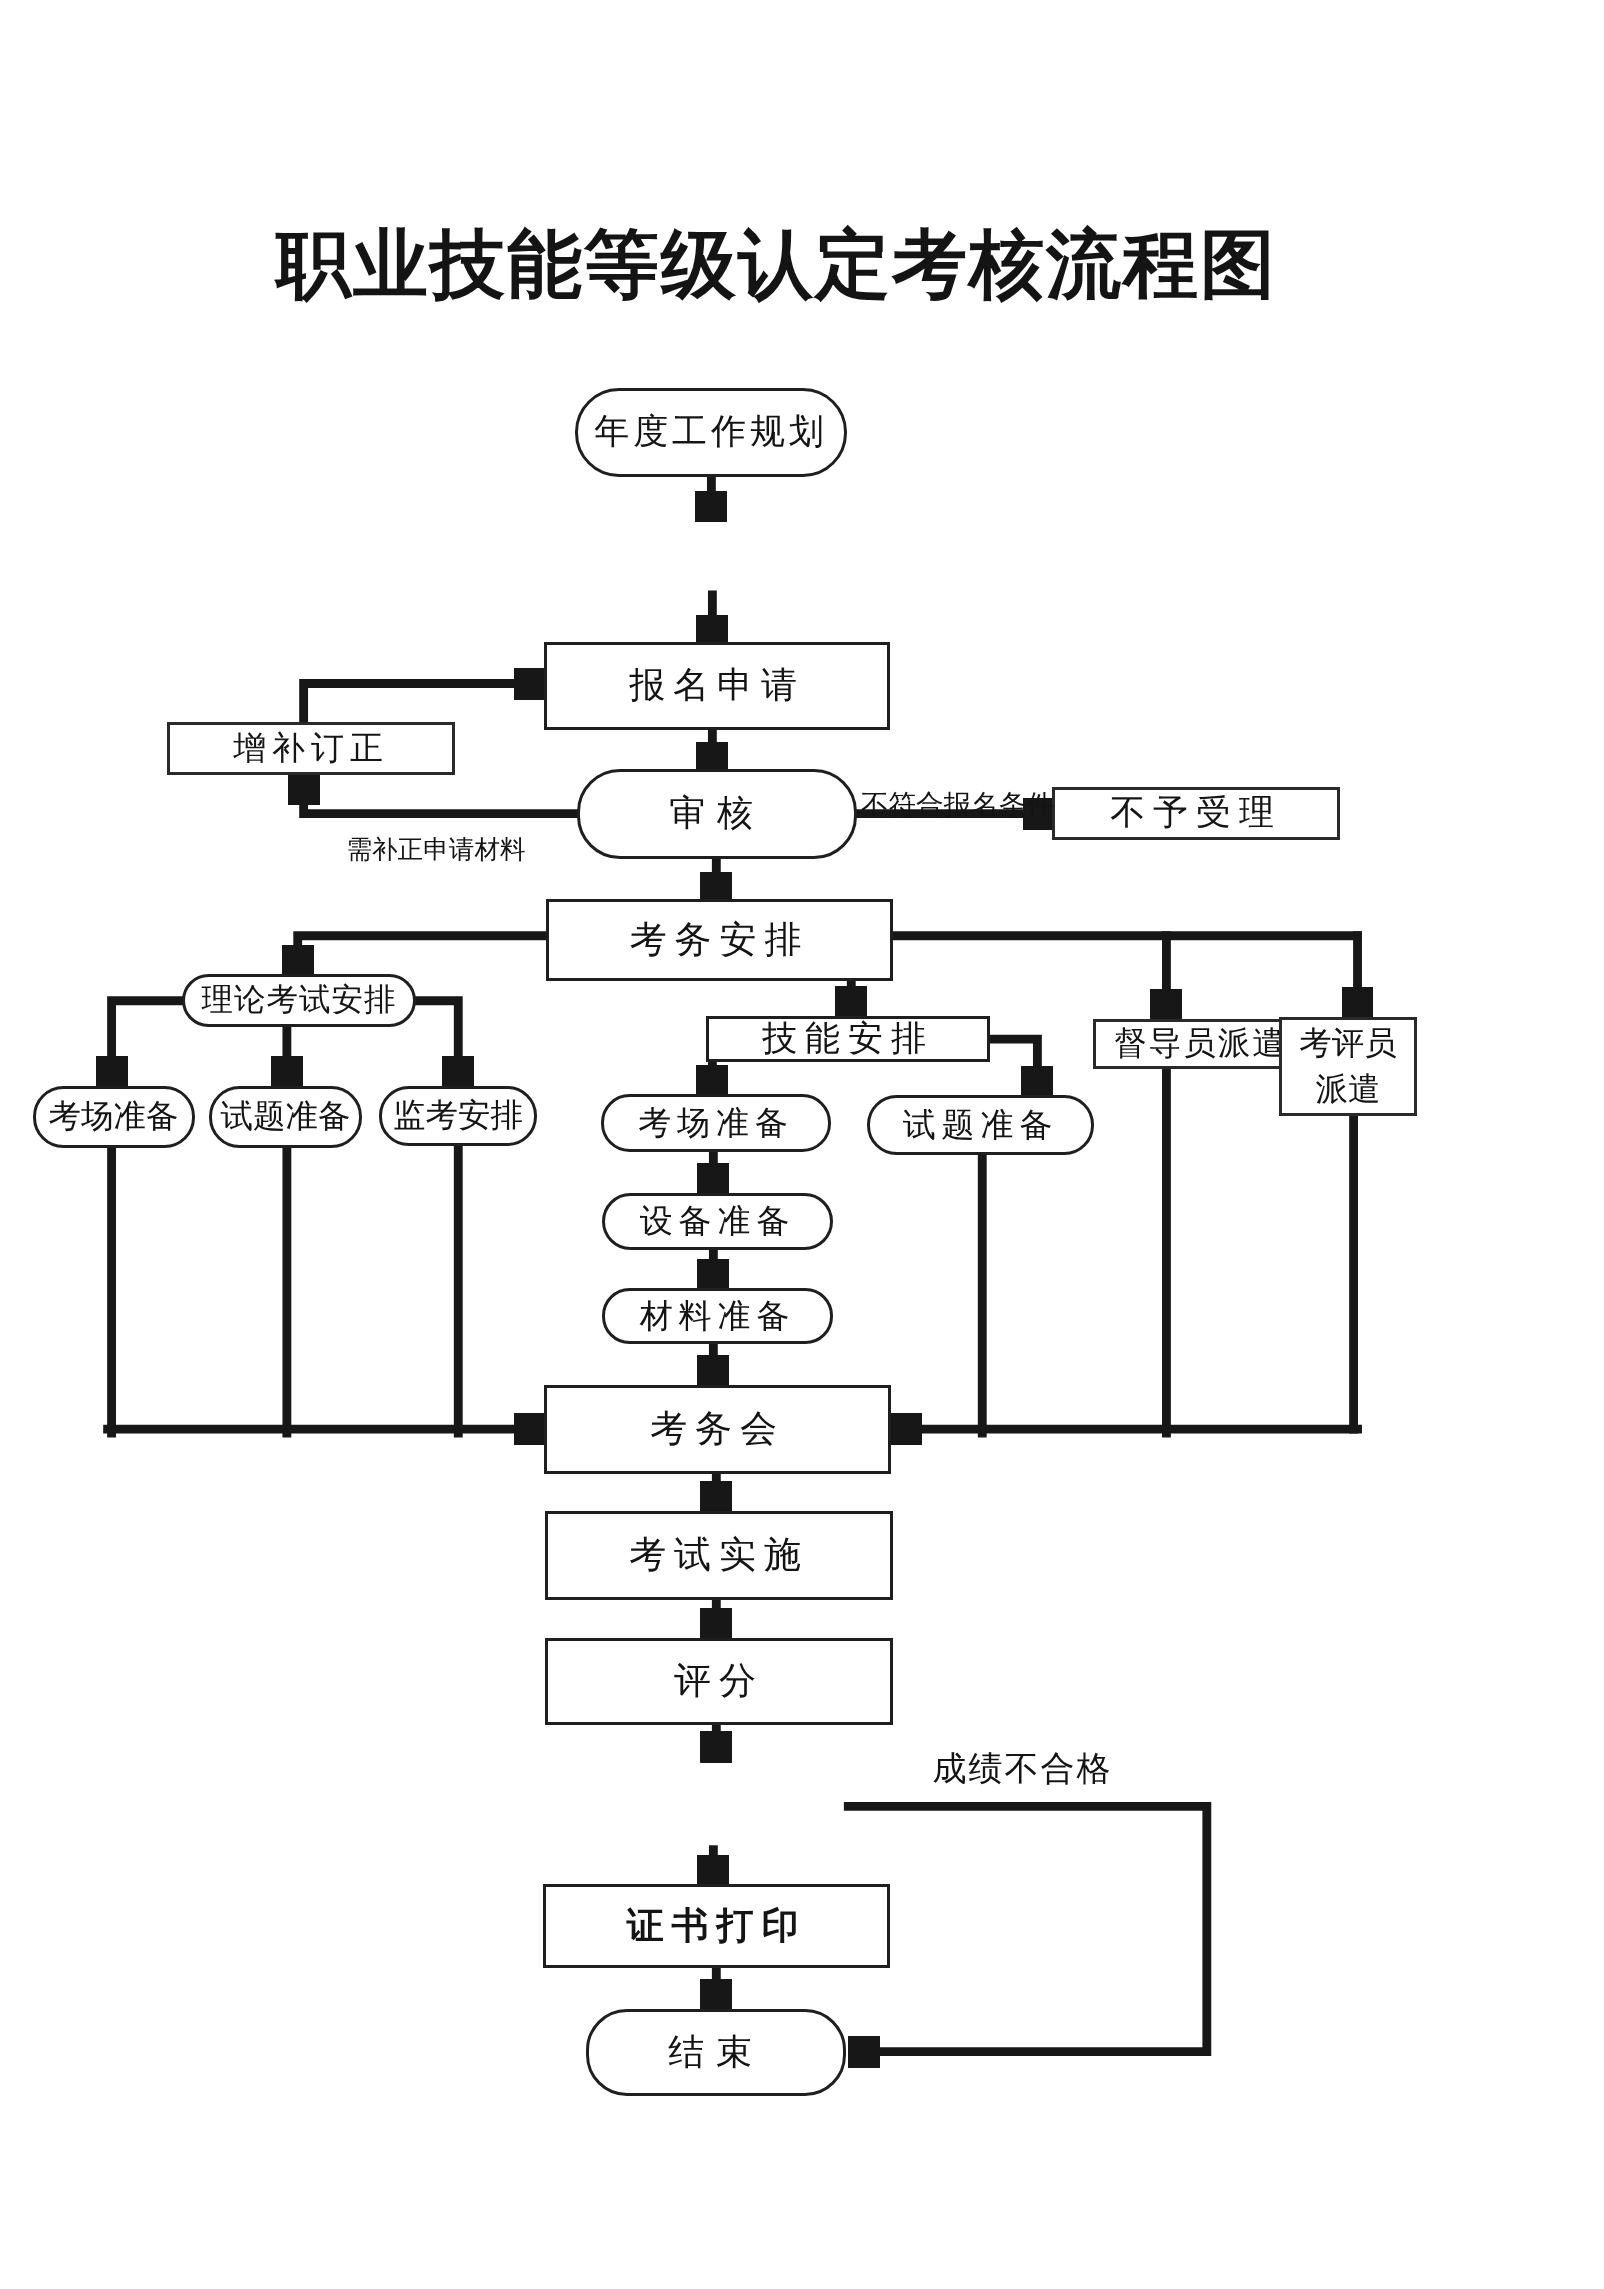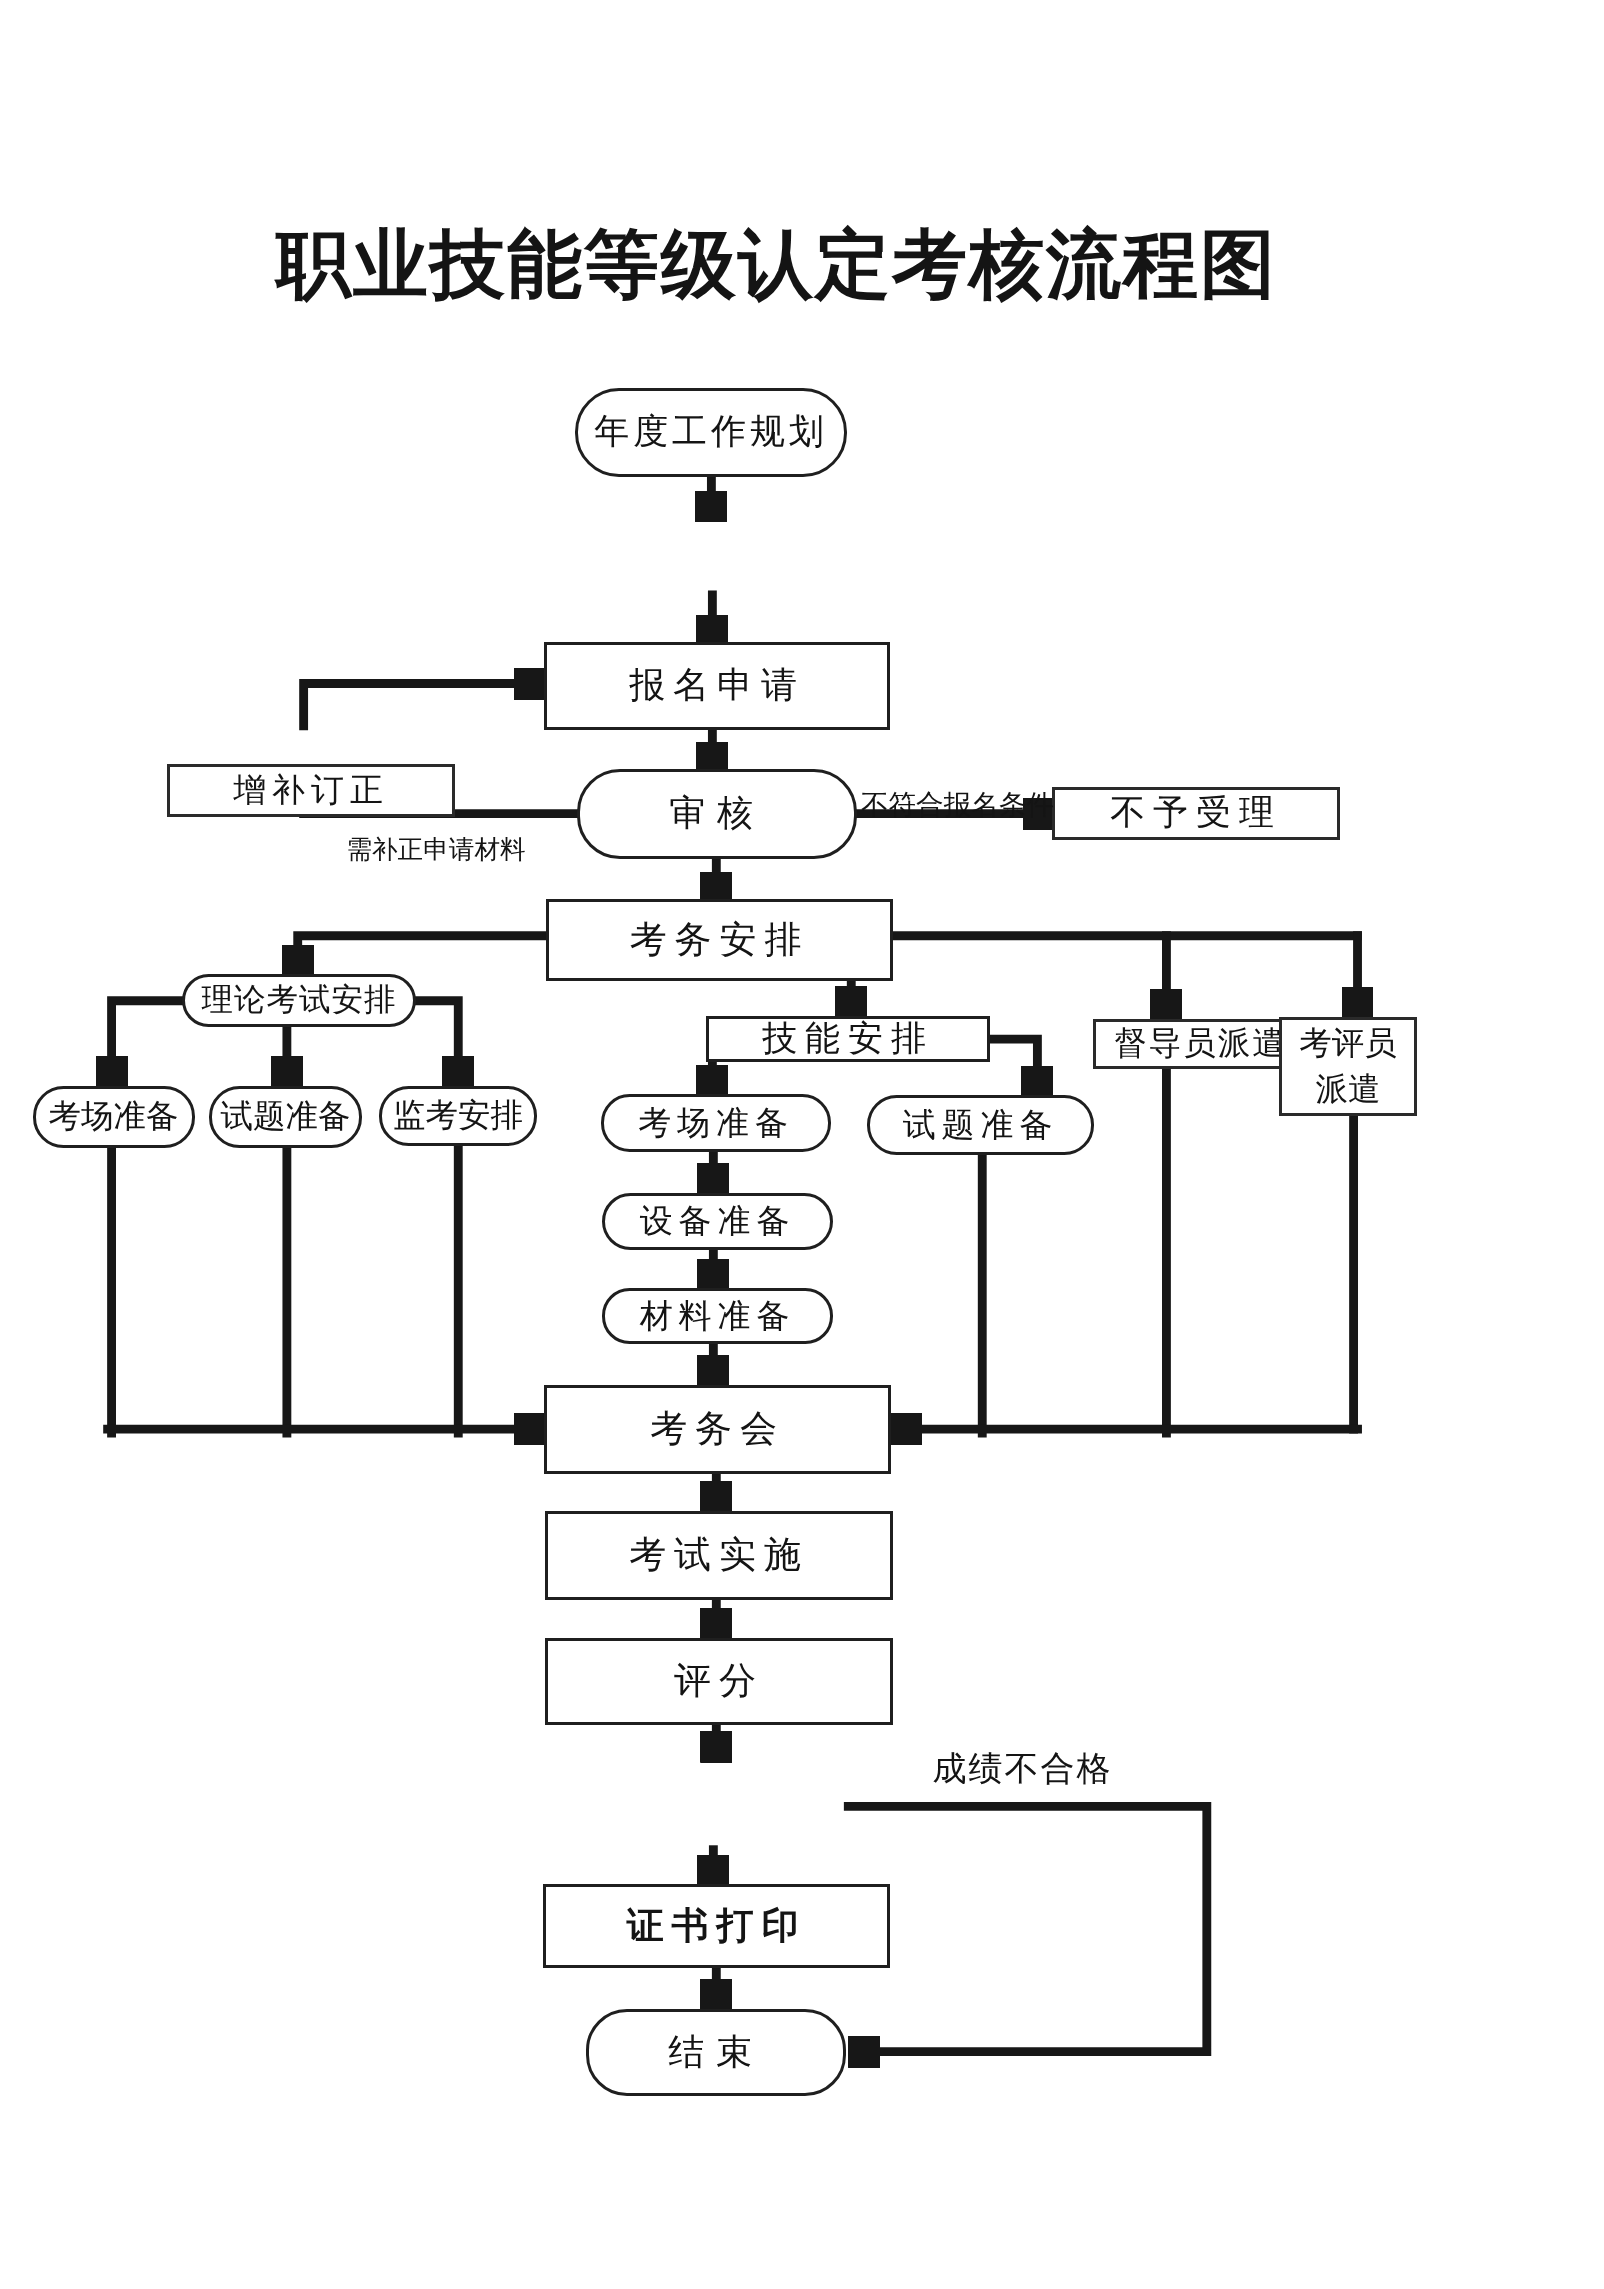--- a/index.html
+++ b/index.html
@@ -14,21 +14,21 @@
         text-align:center;line-height:1.1;box-sizing:border-box;white-space:nowrap;}
   .rect{border:3.9px solid #1f1f1f;}
   .rect-thin{border:3px solid #2a2a2a;}
   .stadium{border:3.9px solid #1f1f1f;}
   .stadium-sm{border:3.4px solid #1f1f1f;}
   .edge-label{position:absolute;z-index:2;text-align:center;white-space:nowrap;}
 
   #node-plan{left:575px;top:388px;width:272px;height:89px;border-radius:44px;font-size:35px;letter-spacing:3.9px;}
   #node-notice{left:541px;top:518px;width:344px;height:81px;font-size:36px;letter-spacing:5.9px;}
   #node-apply{left:544px;top:642px;width:346px;height:88px;font-size:36px;letter-spacing:7.9px;}
-  #node-supplement{left:167px;top:722px;width:288px;height:53px;font-size:33px;letter-spacing:5.9px;margin-top:42px;}
+  #node-supplement{left:167px;top:722px;width:288px;height:53px;font-size:33px;letter-spacing:5.9px;}
   #node-review{left:577px;top:769px;width:280px;height:90px;border-radius:43px;font-size:36px;letter-spacing:11.8px;}
   #node-reject{left:1052px;top:787px;width:288px;height:53px;font-size:35px;letter-spacing:7.9px;}
   #node-exam-affairs{left:546px;top:899px;width:347px;height:82px;font-size:37px;letter-spacing:7.9px;}
   #node-theory-arrangement{left:182px;top:974px;width:234px;height:53px;border-radius:26.6px;font-size:31.5px;letter-spacing:1px;}
   #node-theory-venue{left:32.5px;top:1086px;width:162px;height:62px;border-radius:30.5px;font-size:32.5px;}
   #node-theory-questions{left:209px;top:1086px;width:153px;height:62px;border-radius:30.5px;font-size:32.5px;}
   #node-invigilation{left:379px;top:1086px;width:158px;height:60px;border-radius:29.6px;font-size:32.5px;}
   #node-skill-arrangement{left:706px;top:1016px;width:284px;height:46px;font-size:35px;letter-spacing:7.9px;}
   #node-supervisor-dispatch{left:1059px;top:1019px;width:215px;height:50px;font-size:32.5px;letter-spacing:2px;margin-left:34px;}
   #node-assessor-dispatch{left:1279px;top:1017px;width:138px;height:99px;font-size:32.5px;white-space:pre-line;line-height:1.4;}

